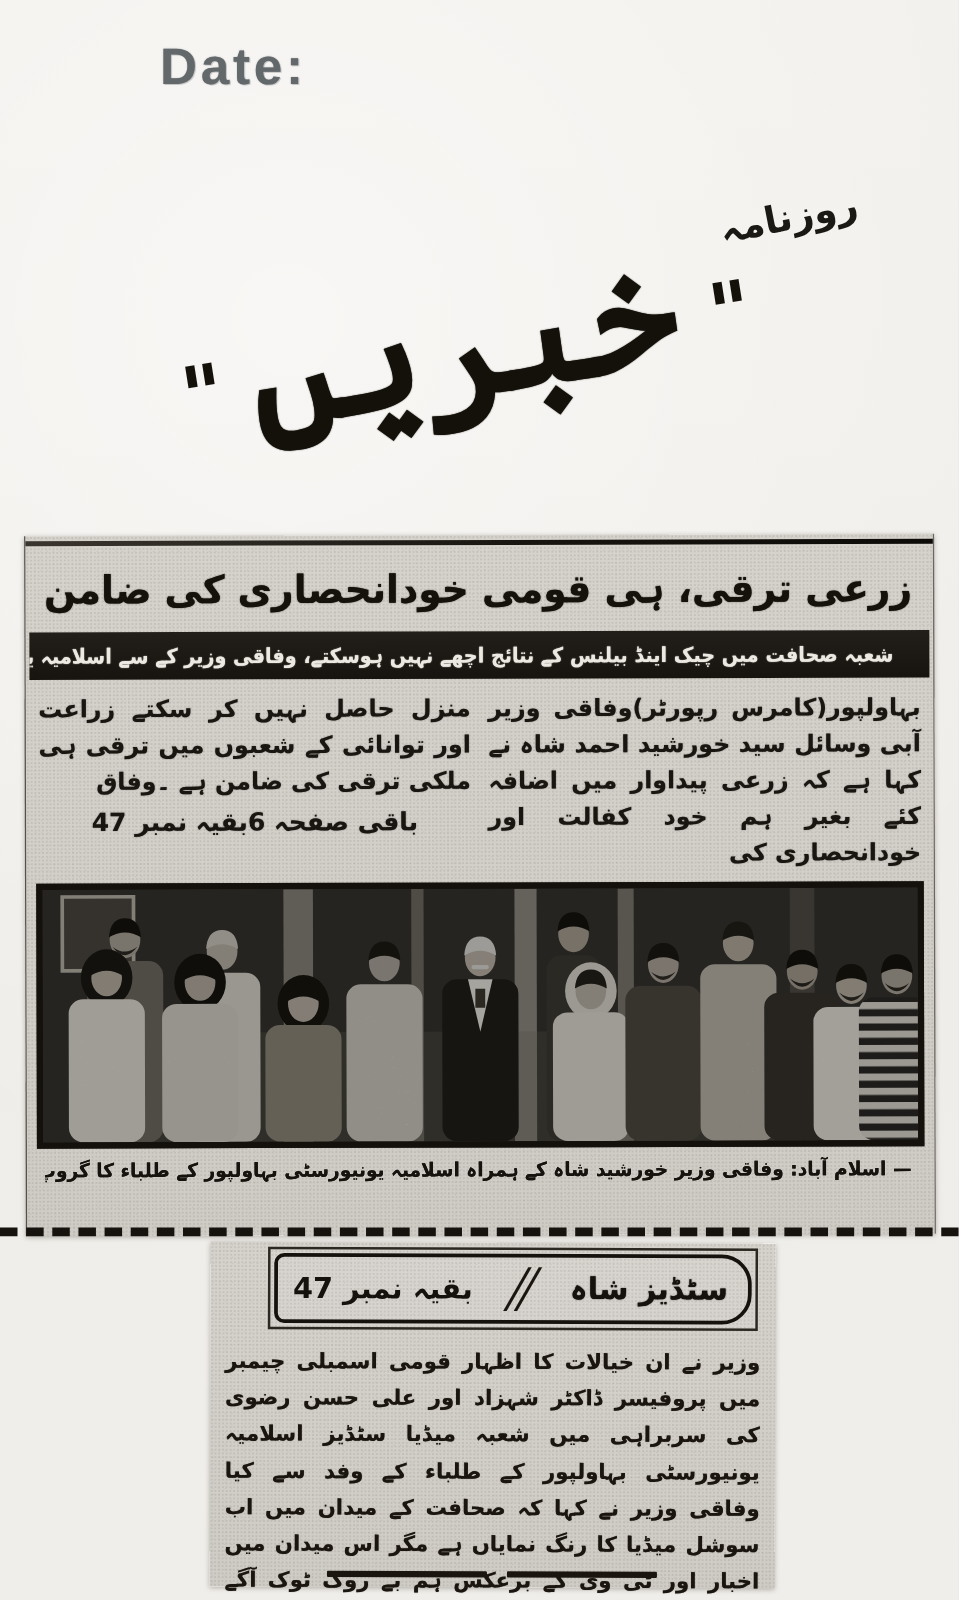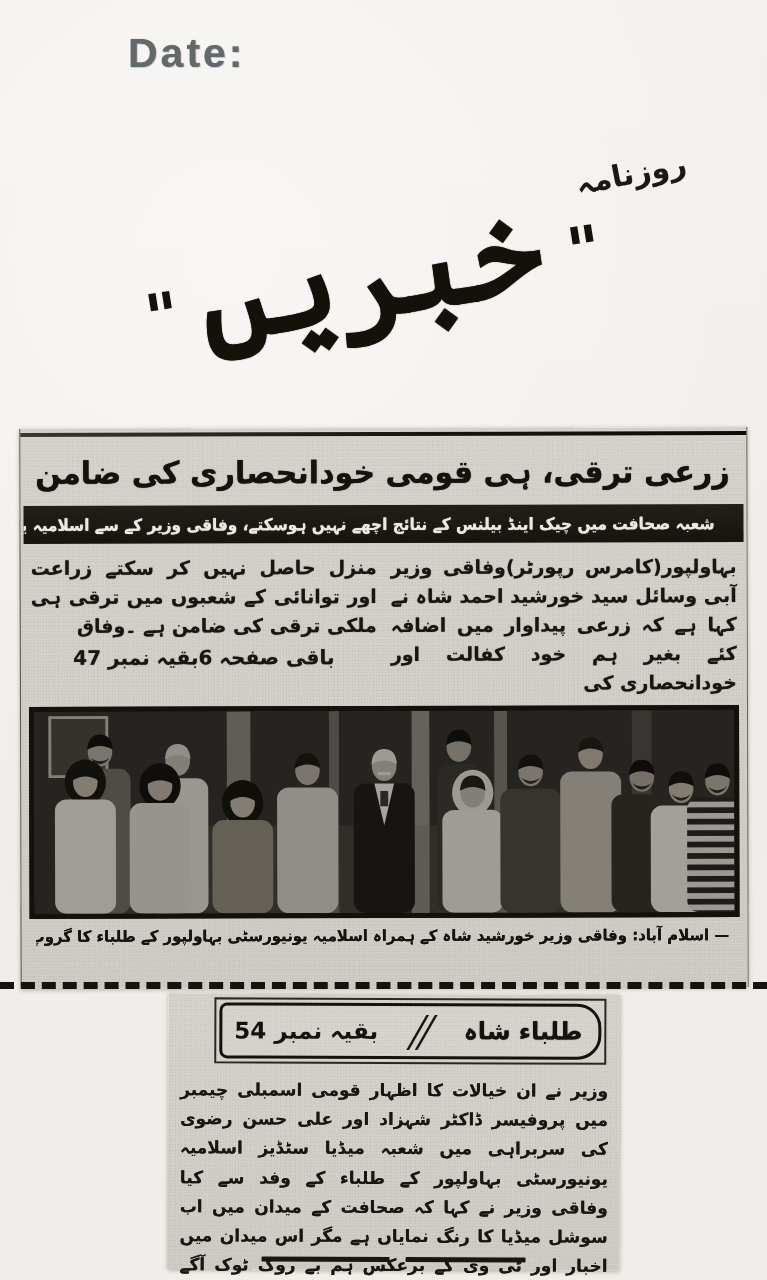--- a/index.html
+++ b/index.html
@@ -258,23 +258,23 @@
       </svg>
     </div>
     <div class="photo-caption">— اسلام آباد: وفاقی وزیر خورشید شاہ کے ہمراہ اسلامیہ یونیورسٹی بہاولپور کے طلباء کا گروپ فوٹو —</div>
   </div>
 
   <div class="torn-edge"></div>
 
   <div class="cont-clipping newsprint">
     <div class="cont-tag-outer">
       <div class="cont-tag-inner">
-        <span class="tagnum">بقیہ نمبر 54</span>
+        <span class="tagnum">بقیہ نمبر 47</span>
         <span class="tagslash">//</span>
-        <span class="tagname">طلباء شاہ</span>
+        <span class="tagname">سٹڈیز شاہ</span>
       </div>
     </div>
     <div class="cont-body">
       <span>وزیر نے ان خیالات کا اظہار قومی اسمبلی چیمبر میں پروفیسر ڈاکٹر شہزاد اور علی حسن رضوی کی سربراہی میں شعبہ میڈیا سٹڈیز اسلامیہ یونیورسٹی بہاولپور کے طلباء کے وفد سے کیا وفاقی وزیر نے کہا کہ صحافت کے میدان میں اب سوشل میڈیا کا رنگ نمایاں ہے مگر اس میدان میں اخبار اور ٹی وی کے برعکس ہم بے روک ٹوک آگے بڑھ رہے ہیں جس </span>
       
     </div>
     <div class="bottom-rules">
       <div class="rule-seg a"></div>
       <div class="rule-seg b"></div>
     </div>

